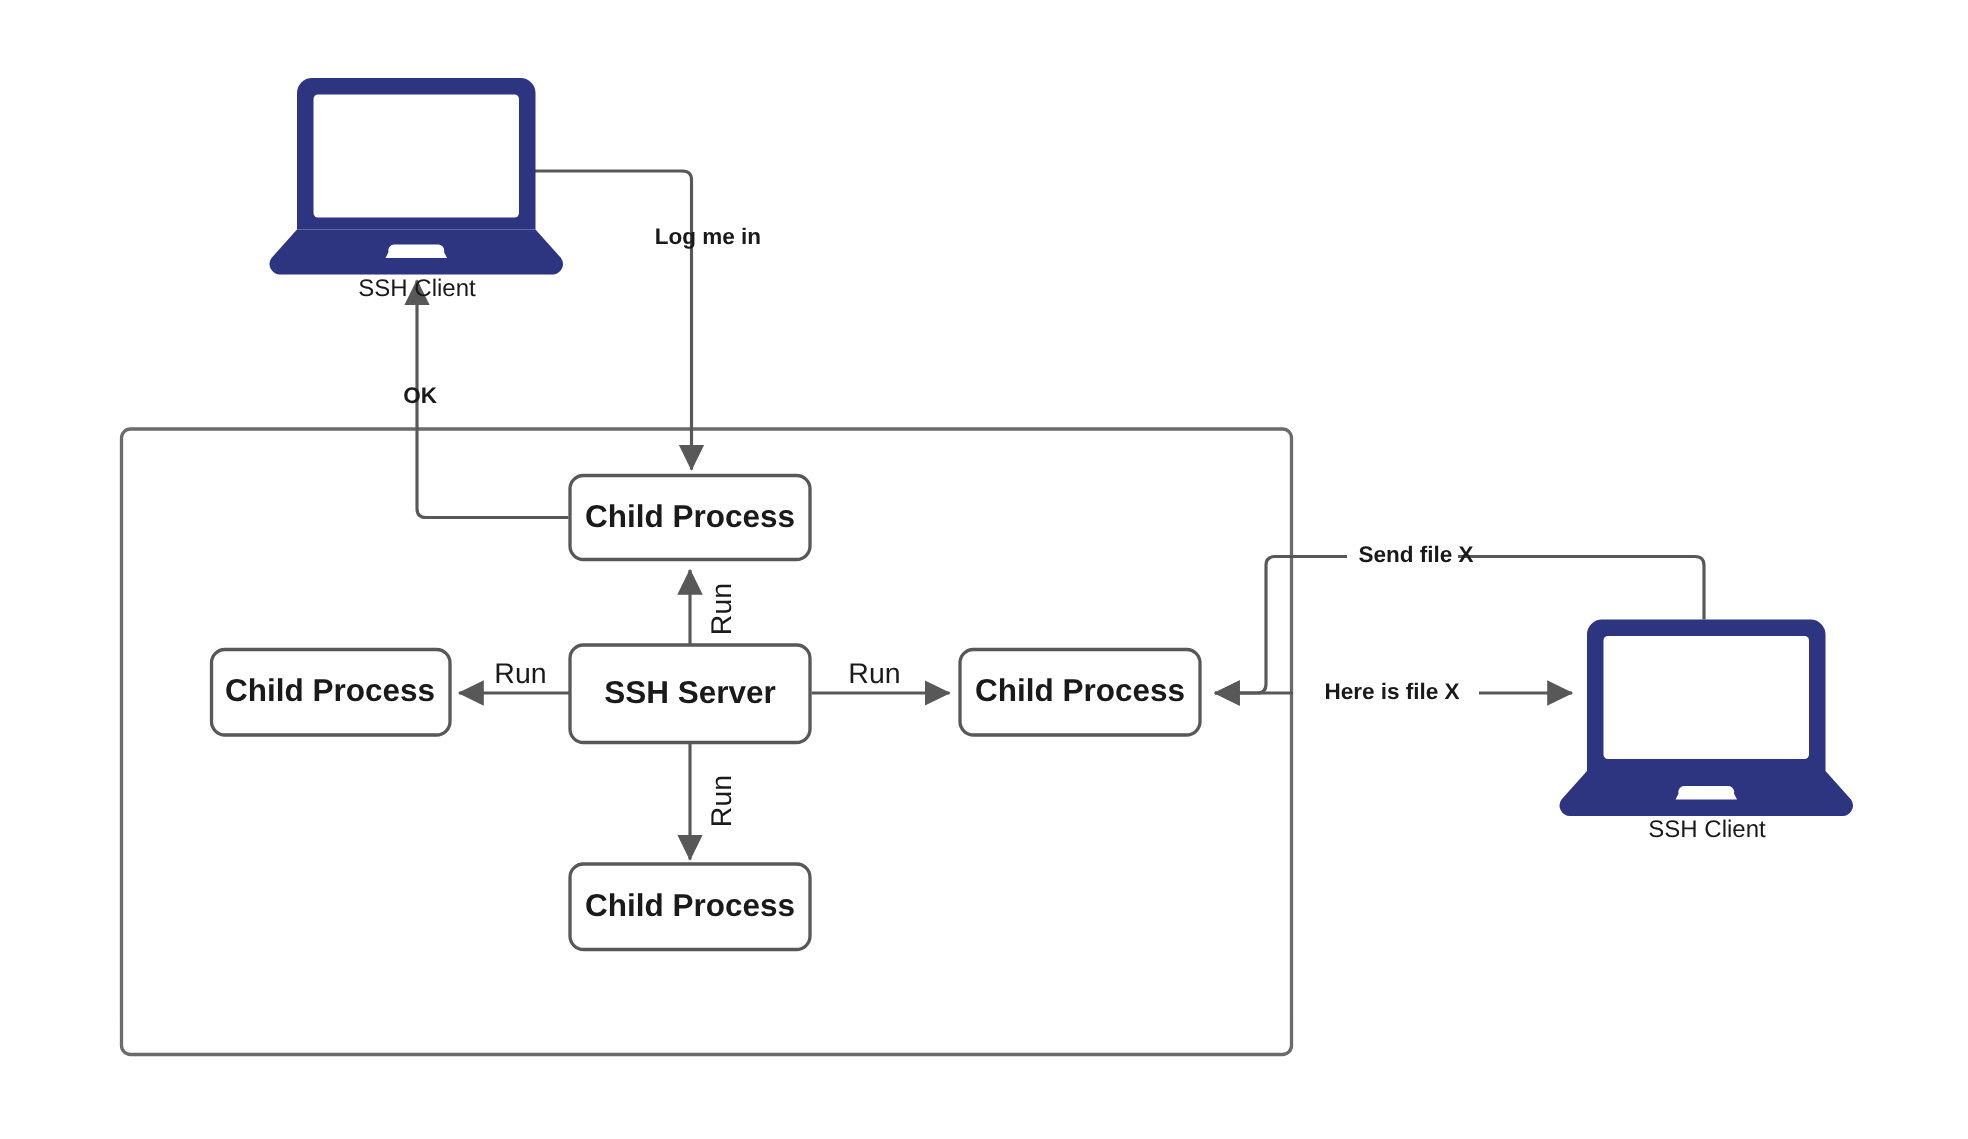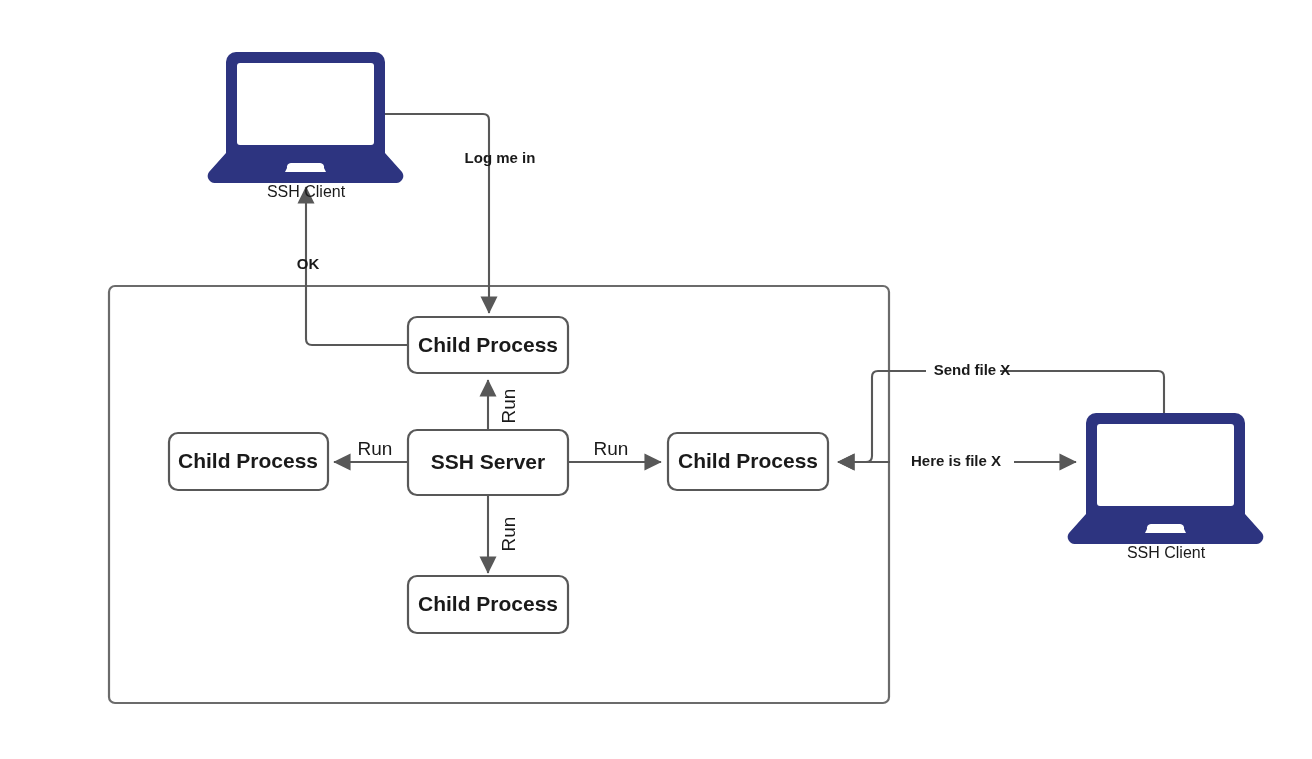--- a/index.html
+++ b/index.html
@@ -12,21 +12,20 @@
     width: 1312px;
     height: 759px;
     font-family: "Liberation Sans", sans-serif;
     overflow: hidden;
   }
   #diagram-root {
     position: relative;
     width: 1077px;
     height: 759px;
     background: #ffffff;
-    padding-left: 28px;
   }
   svg#diagram-svg {
     display: block;
     width: 1312px;
     height: 759px;
   }
   .node-box {
     fill: #ffffff;
     stroke: #585858;
     stroke-width: 2.2;

